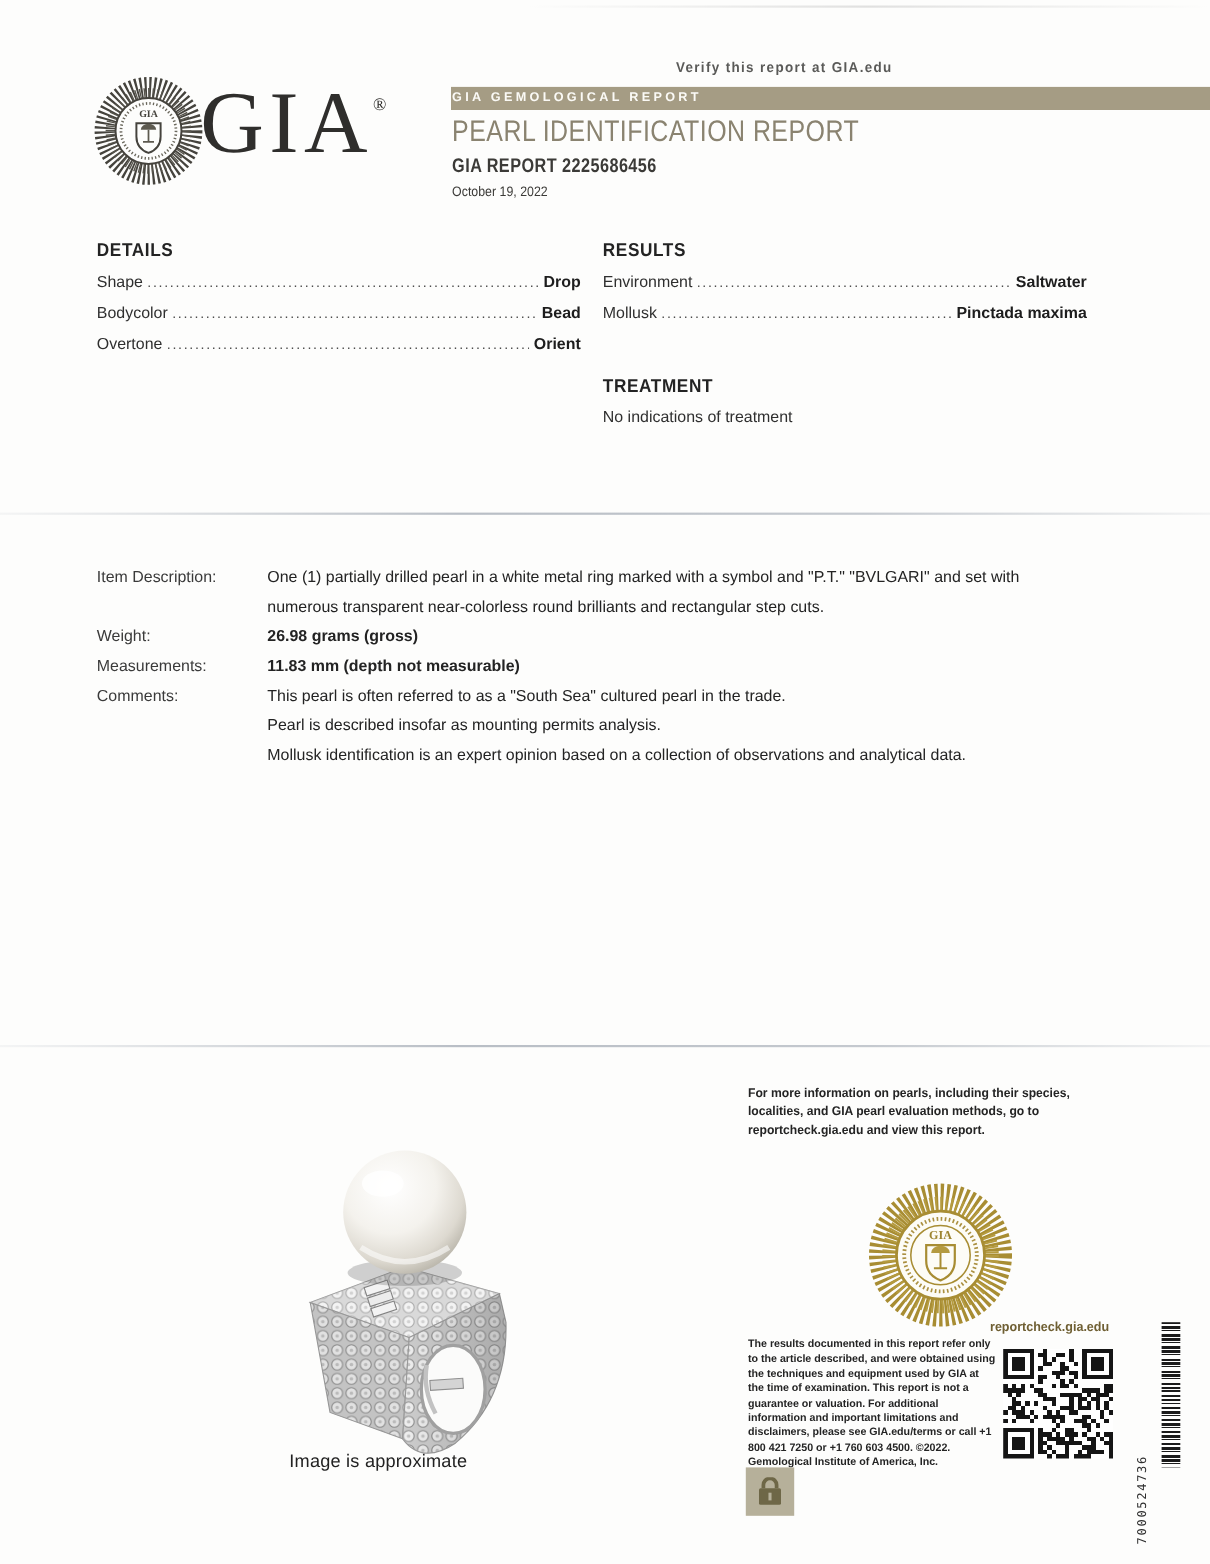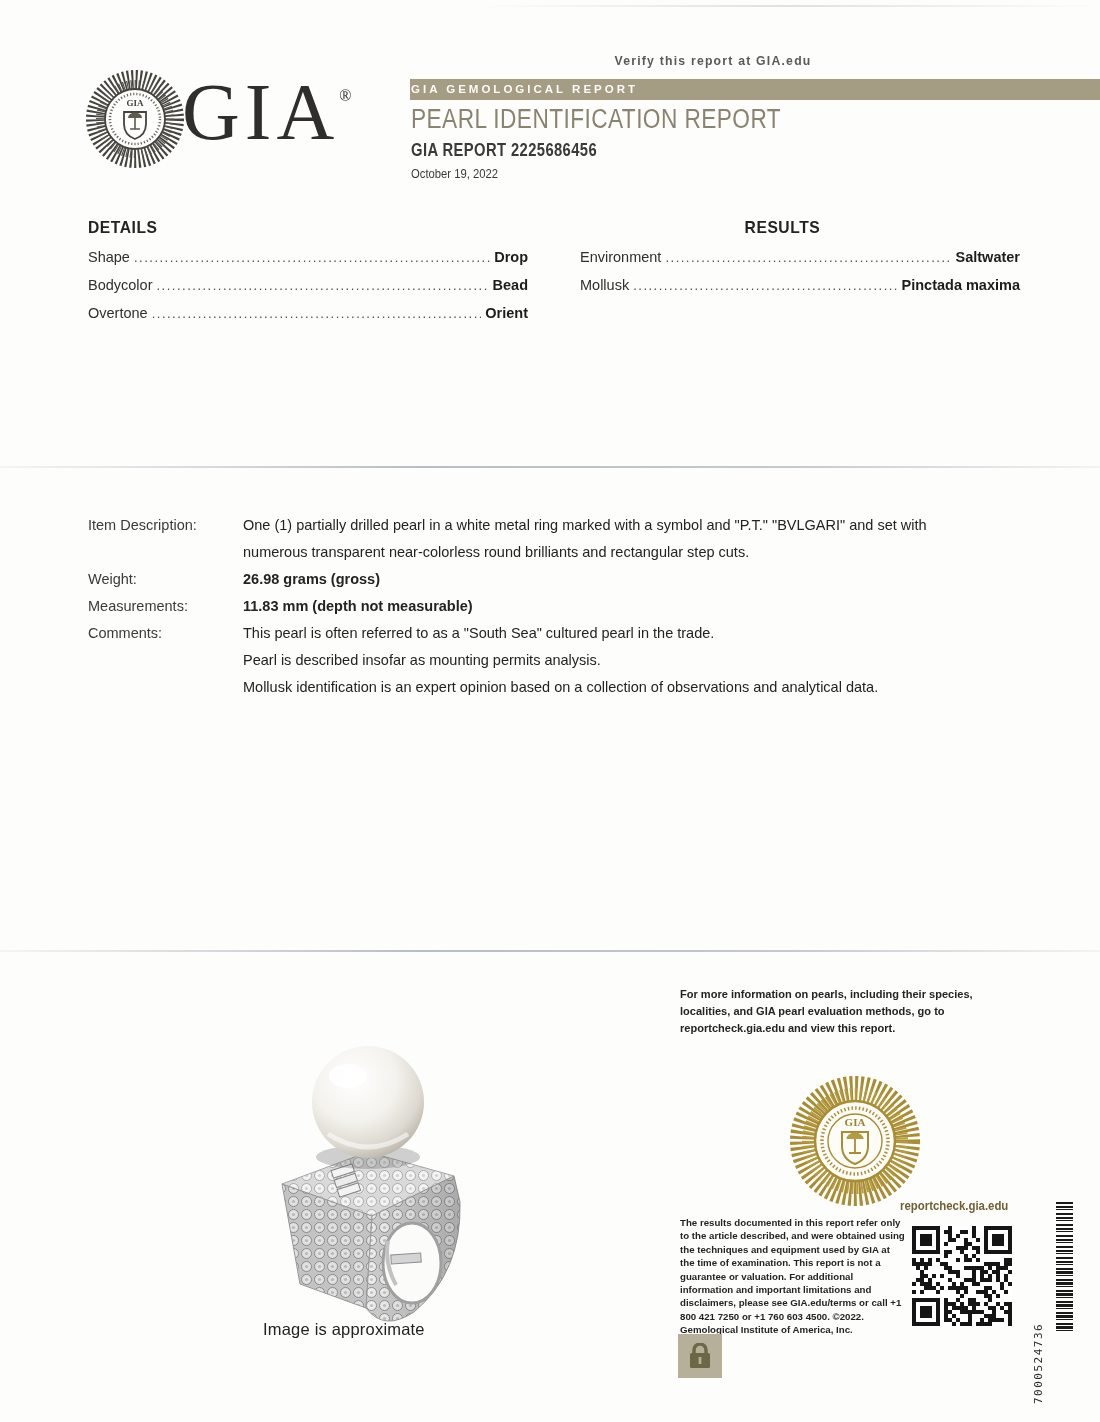--- a/index.html
+++ b/index.html
@@ -48,21 +48,21 @@
   }
   .report-date {
     position:absolute; left:411px; top:167px;
     font-size:12.5px; color:#3b3a37; white-space:nowrap;
     transform:scaleX(.9); transform-origin:left;
   }
 
   
   .spec-col { position:absolute; width:440px; }
   .details-col { left:88px; top:218px; }
-  .results-col { left:580px; top:218px;text-align:center; }
+  .results-col { left:548px; top:218px; }
   .treatment-col { left:548px; top:341px; width:440px; }
   .section-heading {
     font-size:17px; font-weight:bold; color:#232323; letter-spacing:.6px;
     transform:scaleX(.92); transform-origin:left; margin-bottom:11px;
   }
   .spec-row { display:flex; align-items:baseline; height:28px; font-size:14.5px; color:#2f2f2f; }
   .spec-dots { flex:1; overflow:hidden; white-space:nowrap; margin:0 4px; color:#4c4c4c; }
   .spec-dots::after {
     content:"......................................................................................................................................";
     font-size:13px; letter-spacing:1.5px;
@@ -177,20 +177,24 @@
       <span class="spec-dots"></span>
       <span class="spec-value">Saltwater</span>
     </div>
     <div class="spec-row">
       <span class="spec-label">Mollusk</span>
       <span class="spec-dots"></span>
       <span class="spec-value">Pinctada maxima</span>
     </div>
   </div>
 
+  <div class="spec-col treatment-col">
+    <div class="section-heading">TREATMENT</div>
+    <div class="treatment-value">No indications of treatment</div>
+  </div>
 
   <div class="item-block">
     <div class="item-row">
       <span class="item-label">Item Description:</span>
       <span class="item-value">One (1) partially drilled pearl in a white metal ring marked with a symbol and "P.T." "BVLGARI" and set with numerous transparent near-colorless round brilliants and rectangular step cuts.</span>
     </div>
     <div class="item-row">
       <span class="item-label">Weight:</span>
       <span class="item-value bold">26.98 grams (gross)</span>
     </div>

